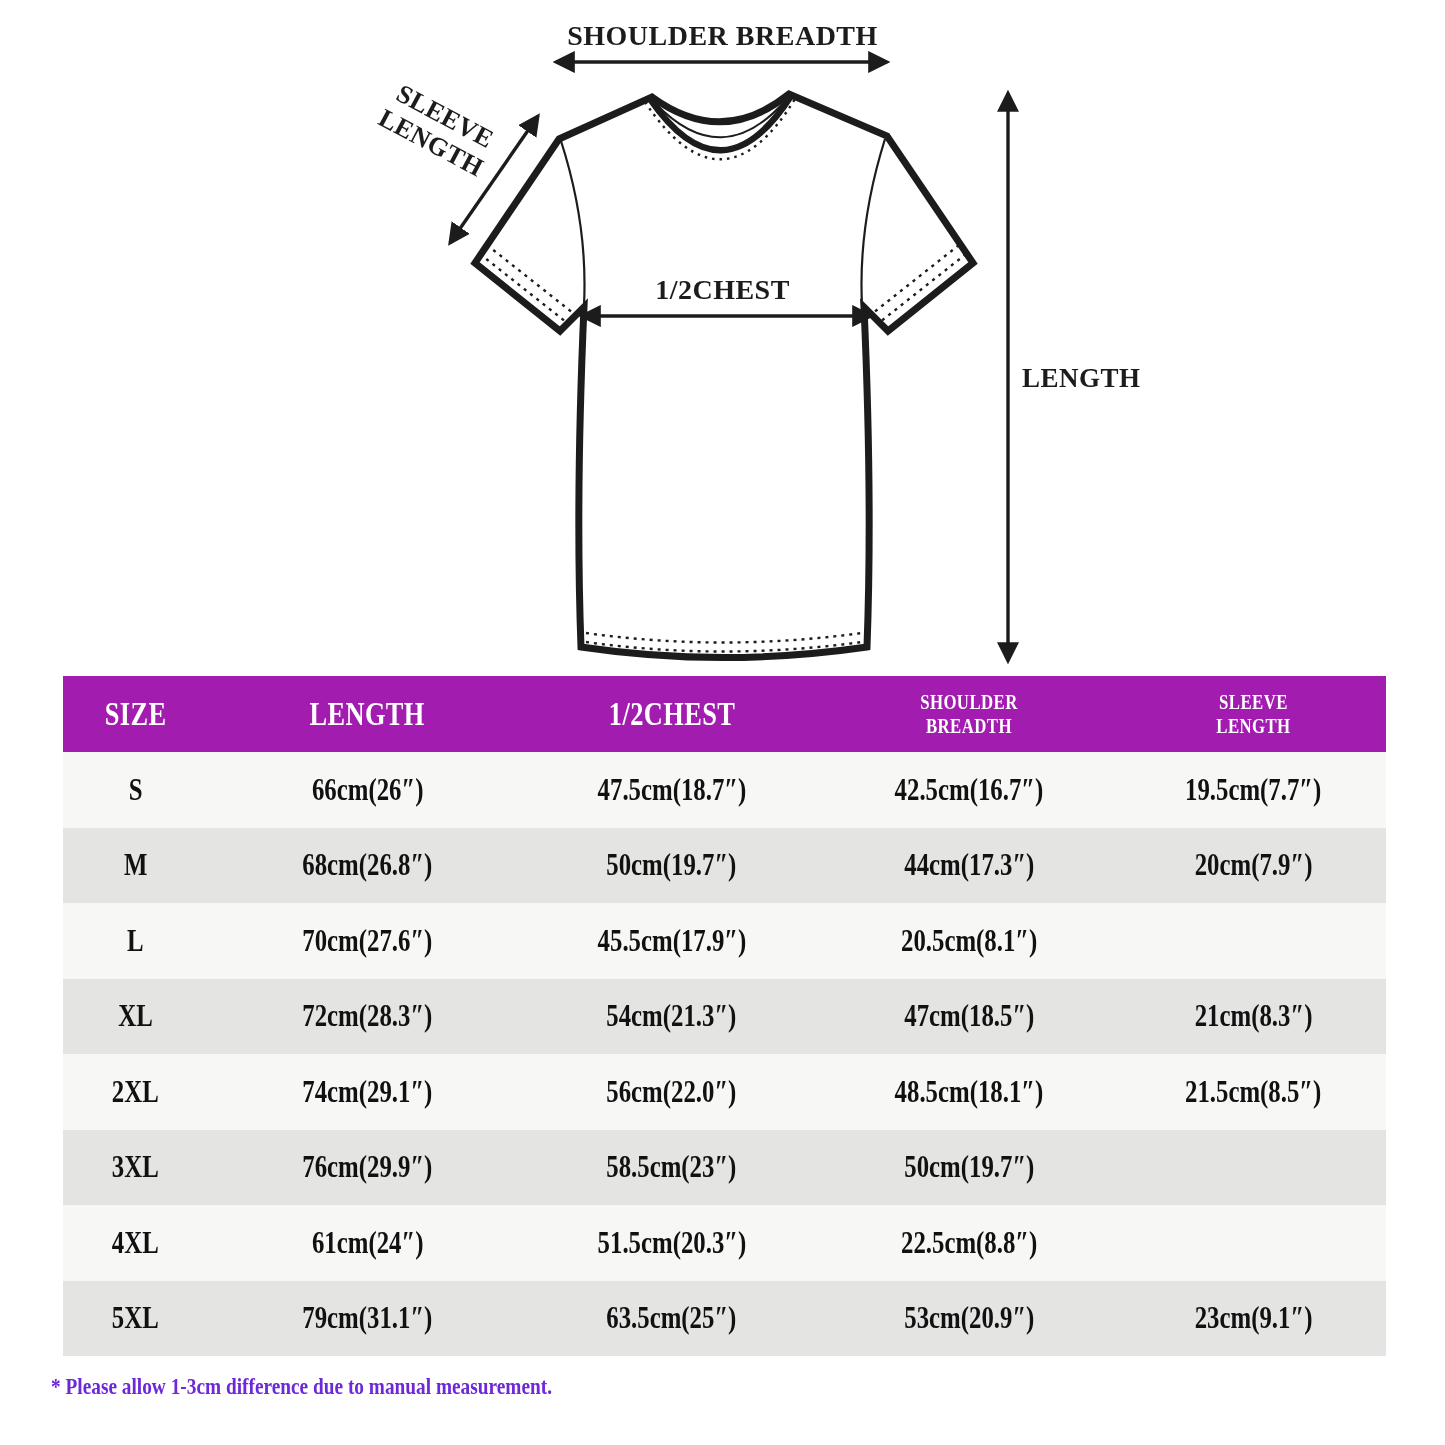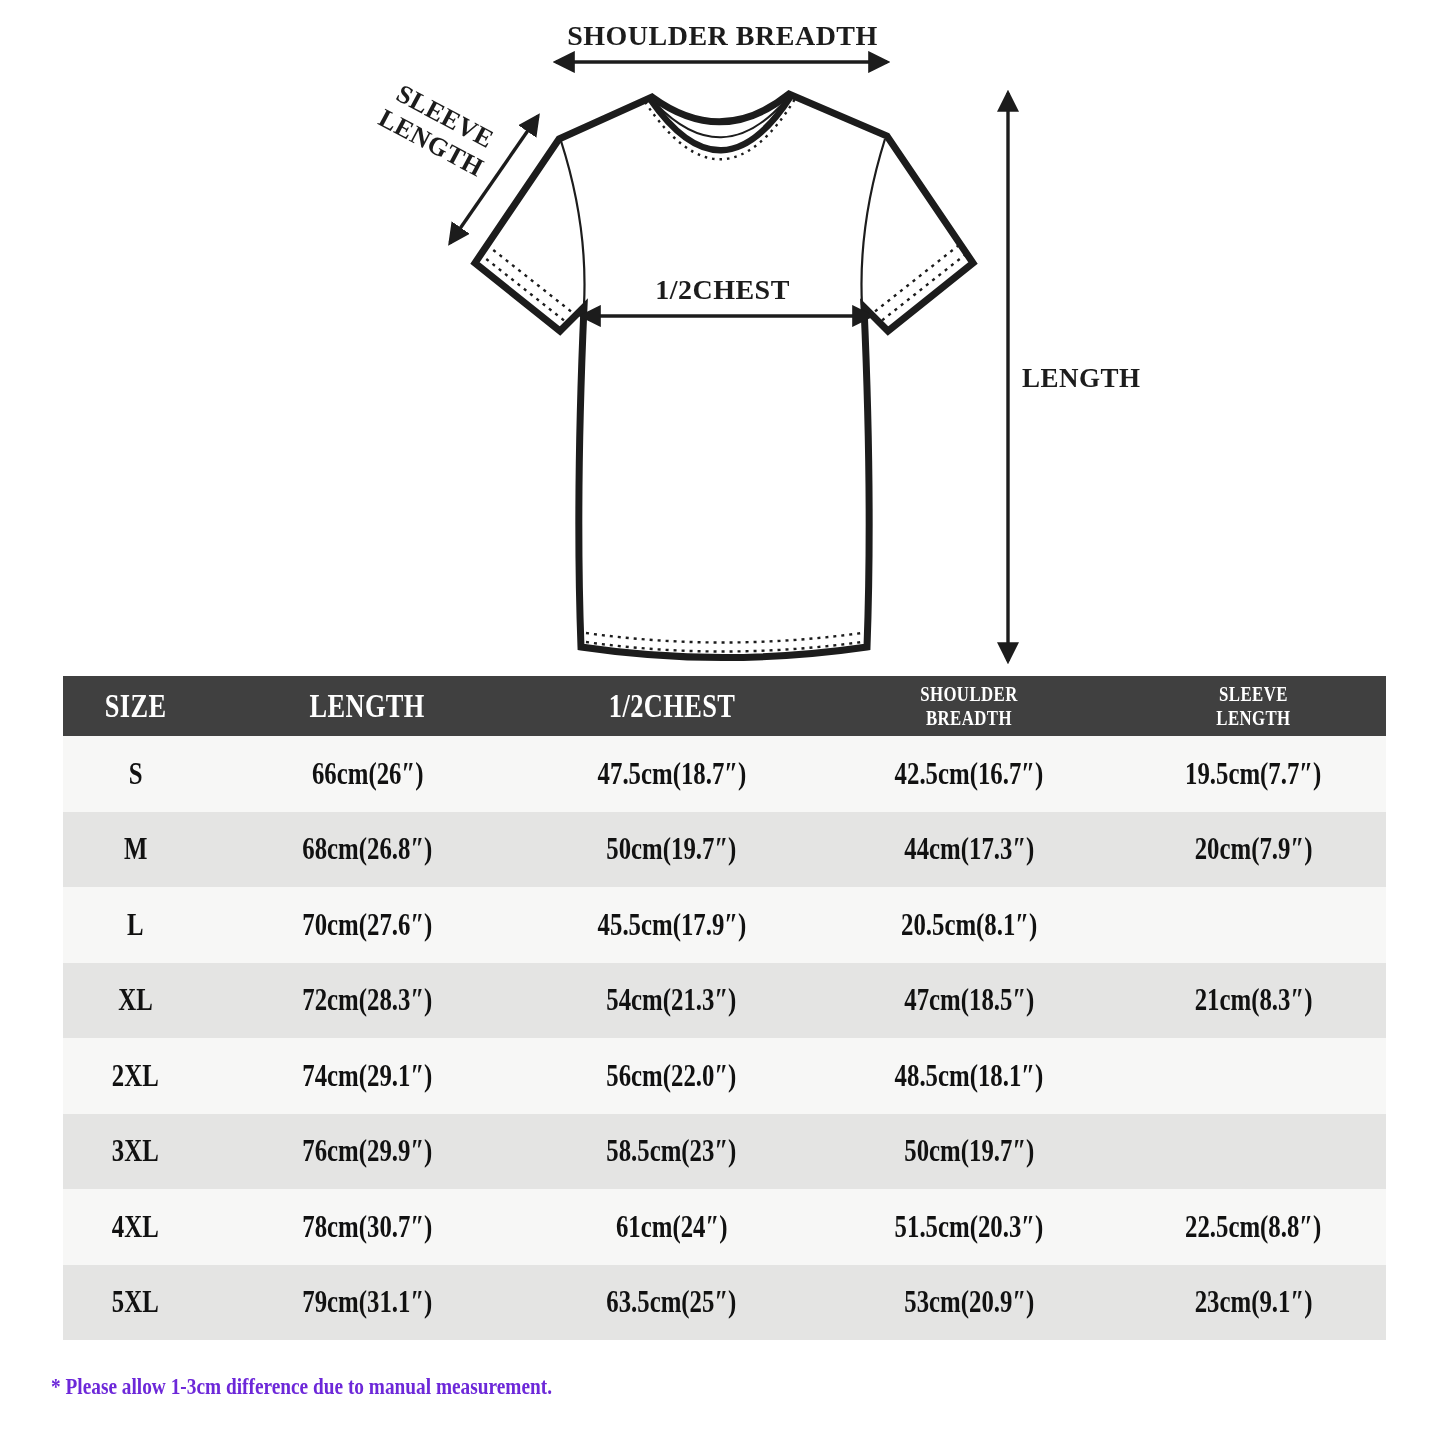--- a/index.html
+++ b/index.html
@@ -12,21 +12,21 @@
   .dlabel{position:absolute;font-weight:bold;color:#1c1c1c;letter-spacing:.5px;}
   .lbl-shoulder{left:50%;top:20px;transform:translateX(-50%);font-size:28px;}
   .lbl-halfchest{left:50%;top:274px;transform:translateX(-50%);font-size:28px;}
   .lbl-length{left:1022px;top:363px;font-size:27px;}
   .lbl-sleeve{left:338px;top:100px;width:200px;text-align:center;font-size:26px;line-height:1.15;
               transform:rotate(28deg);white-space:pre-line;}
 
   
   .table{position:absolute;left:63px;top:676px;width:1323px;}
   .trow,.thead{display:grid;grid-template-columns:11% 24% 22% 23% 20%;align-items:center;}
-  .thead{background:#404040;color:#fff;height:60px;}
+  .thead{background:#a21caf;color:#fff;height:76px;}
   .trow{height:75.5px;}
   .r-light{background:#f7f7f6;}
   .r-dark{background:#e4e4e3;}
   .cell,.th{text-align:center;}
   .cnd{display:inline-block;transform:scaleX(0.8);transform-origin:center;font-weight:bold;}
   .preline{white-space:pre-line;}
   .th .cnd{font-size:33px;letter-spacing:.5px;}
   .th.small .cnd{font-size:21px;line-height:1.15;}
   .cell .cnd{font-size:31px;}
 
@@ -115,30 +115,30 @@
       <div class="cell"><span class="cnd">72cm(28.3″)</span></div>
       <div class="cell"><span class="cnd">54cm(21.3″)</span></div>
       <div class="cell"><span class="cnd">47cm(18.5″)</span></div>
       <div class="cell"><span class="cnd">21cm(8.3″)</span></div>
     </div>
     <div class="trow r-light">
       <div class="cell"><span class="cnd">2XL</span></div>
       <div class="cell"><span class="cnd">74cm(29.1″)</span></div>
       <div class="cell"><span class="cnd">56cm(22.0″)</span></div>
       <div class="cell"><span class="cnd">48.5cm(18.1″)</span></div>
+      <div class="cell"><span class="cnd">21.5cm(8.5″)</span></div>
     </div>
     <div class="trow r-dark">
       <div class="cell"><span class="cnd">3XL</span></div>
       <div class="cell"><span class="cnd">76cm(29.9″)</span></div>
       <div class="cell"><span class="cnd">58.5cm(23″)</span></div>
       <div class="cell"><span class="cnd">50cm(19.7″)</span></div>
     </div>
     <div class="trow r-light">
       <div class="cell"><span class="cnd">4XL</span></div>
-      <div class="cell"><span class="cnd">78cm(30.7″)</span></div>
       <div class="cell"><span class="cnd">61cm(24″)</span></div>
       <div class="cell"><span class="cnd">51.5cm(20.3″)</span></div>
       <div class="cell"><span class="cnd">22.5cm(8.8″)</span></div>
     </div>
     <div class="trow r-dark">
       <div class="cell"><span class="cnd">5XL</span></div>
       <div class="cell"><span class="cnd">79cm(31.1″)</span></div>
       <div class="cell"><span class="cnd">63.5cm(25″)</span></div>
       <div class="cell"><span class="cnd">53cm(20.9″)</span></div>
       <div class="cell"><span class="cnd">23cm(9.1″)</span></div>

